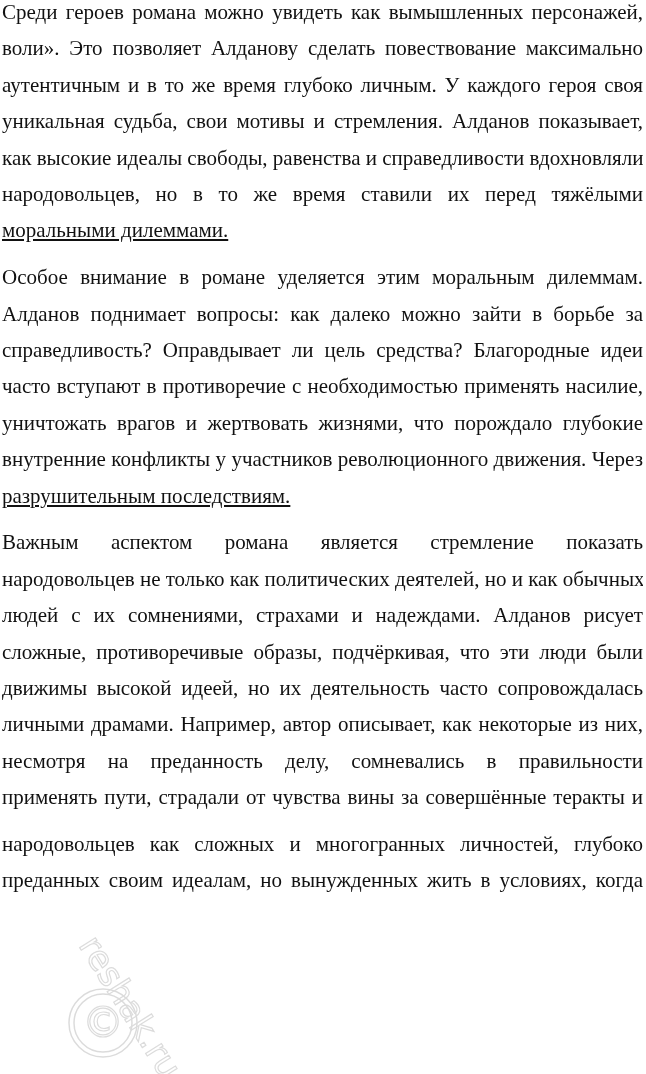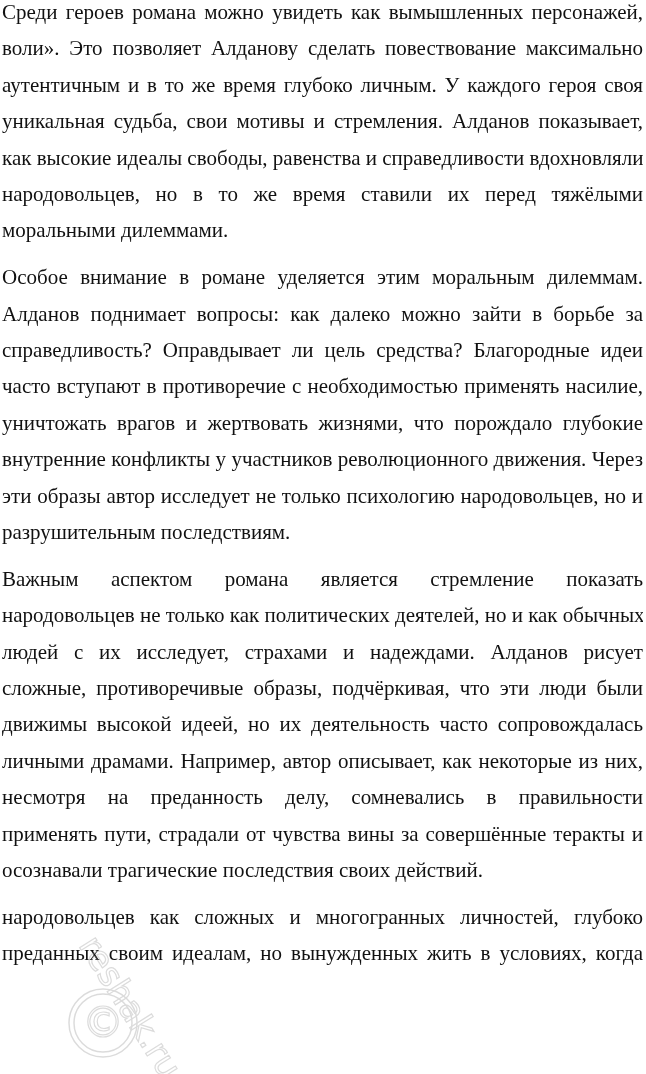--- a/index.html
+++ b/index.html
@@ -30,20 +30,21 @@
     line-height: 36.4px;
     height: 36.4px;
     white-space: nowrap;
     text-align: justify;
     text-align-last: justify;
     overflow: hidden;
   }
   .line.last {
     text-align: left;
     text-align-last: left;
+    text-decoration: underline;
   }
   .watermark {
     position: absolute;
     left: 48px;
     top: 925px;
     width: 160px;
     height: 150px;
     pointer-events: none;
     opacity: 0.35;
   }
@@ -64,34 +65,32 @@
     <span class="line last">моральными дилеммами.</span>
   </p>
 
   <p class="para">
     <span class="line">Особое внимание в романе уделяется этим моральным дилеммам.</span>
     <span class="line">Алданов поднимает вопросы: как далеко можно зайти в борьбе за</span>
     <span class="line">справедливость? Оправдывает ли цель средства? Благородные идеи</span>
     <span class="line">часто вступают в противоречие с необходимостью применять насилие,</span>
     <span class="line">уничтожать врагов и жертвовать жизнями, что порождало глубокие</span>
     <span class="line">внутренние конфликты у участников революционного движения. Через</span>
-    <span class="line">эти образы автор исследует не только психологию народовольцев, но и</span>
     <span class="line last">разрушительным последствиям.</span>
   </p>
 
   <p class="para">
     <span class="line">Важным аспектом романа является стремление показать</span>
     <span class="line">народовольцев не только как политических деятелей, но и как обычных</span>
-    <span class="line">людей с их исследует, страхами и надеждами. Алданов рисует</span>
+    <span class="line">людей с их сомнениями, страхами и надеждами. Алданов рисует</span>
     <span class="line">сложные, противоречивые образы, подчёркивая, что эти люди были</span>
     <span class="line">движимы высокой идеей, но их деятельность часто сопровождалась</span>
     <span class="line">личными драмами. Например, автор описывает, как некоторые из них,</span>
     <span class="line">несмотря на преданность делу, сомневались в правильности</span>
     <span class="line">применять пути, страдали от чувства вины за совершённые теракты и</span>
-    <span class="line last">осознавали трагические последствия своих действий.</span>
   </p>
 
   <p class="para">
     <span class="line">народовольцев как сложных и многогранных личностей, глубоко</span>
     <span class="line">преданных своим идеалам, но вынужденных жить в условиях, когда</span>
   </p>
 
 </div>
 
 <div class="watermark">

